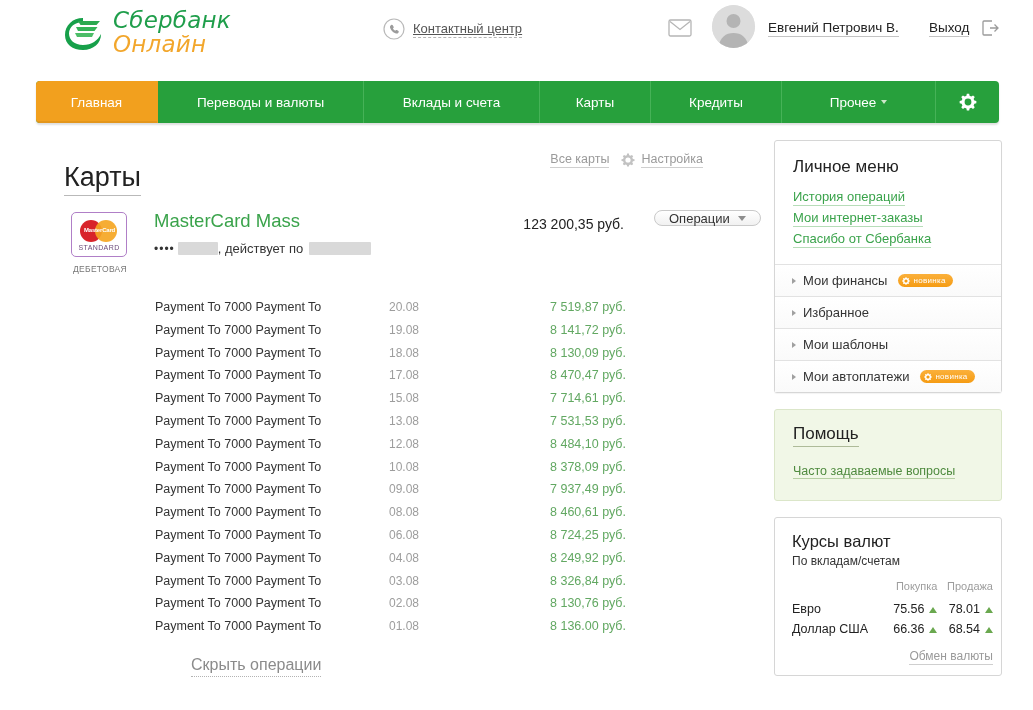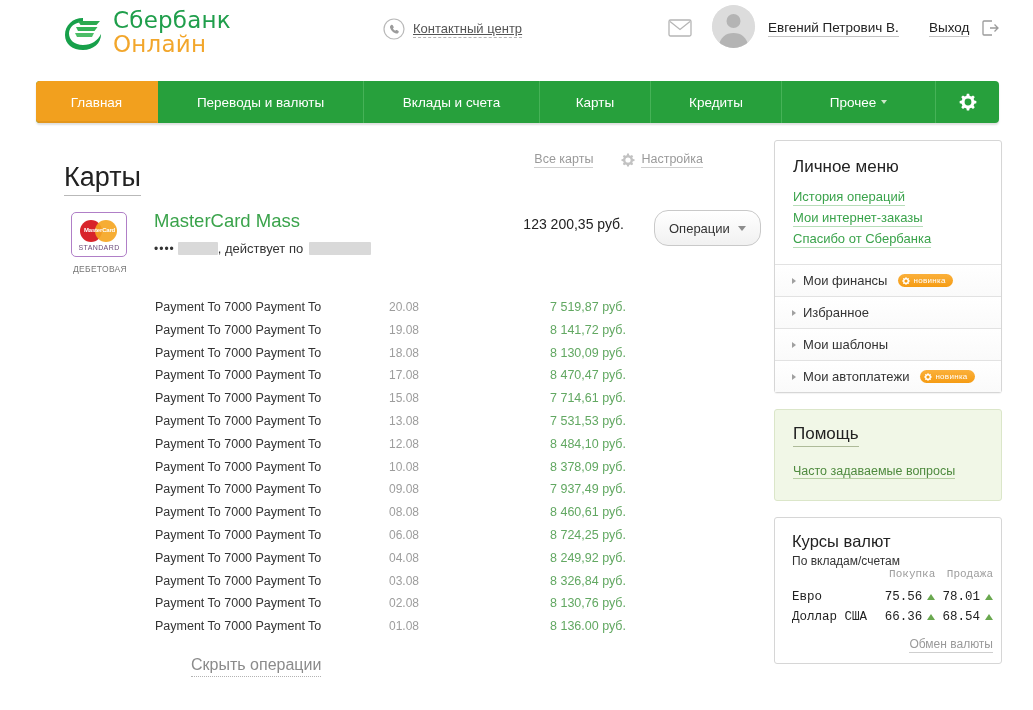--- a/index.html
+++ b/index.html
@@ -16,21 +16,21 @@
   
   .header {
     position: absolute; left:0; top:0; width:1033px; height:62px;
     background:#fff;
   }
   .logo-wrap {
     position:absolute; left:62px; top:8px;
     display:flex; align-items:center; gap:9px;
   }
   .logo-mark { width:42px; height:42px; flex:none; }
-  .logo-text { line-height:1.05; }
+  .logo-text { line-height:1.05;font-style:italic; }
   .logo-text .l1 {
     font-size:23px; color:#1f9e4b; letter-spacing:.2px;
     font-family:"DejaVu Sans", sans-serif;
   }
   .logo-text .l2 {
     font-size:23px; color:#f2a62b; letter-spacing:.2px;
     font-family:"DejaVu Sans", sans-serif;
   }
 
   .contact-center {
@@ -95,21 +95,21 @@
 
   
   .page-title {
     position:absolute; left:64px; top:144px;
     font-size:27px; color:#222; font-weight:normal;
     border-bottom:1px solid #b9b9b9; padding-bottom:2px;
     line-height:1.15;
   }
   .title-actions {
     position:absolute; right:330px; top:152px;
-    display:flex; align-items:center; gap:28px;
+    display:flex; align-items:center; gap:12px;
   }
   .ta-link {
     font-size:12.5px; color:#9a9a9a; cursor:pointer;
     border-bottom:1px solid #cfcfcf; padding-bottom:1px;
   }
   .ta-group { display:flex; align-items:center; gap:6px; }
   .ta-gear { width:14px; height:14px; }
 
   
   .card-block { position:absolute; left:64px; top:212px; width:690px; }
@@ -161,21 +161,21 @@
   .redact.r1 { width:40px; }
   .redact.r2 { width:62px; margin-left:6px; }
 
   .card-balance {
     position:absolute; left:400px; top:4px;
     width:160px; text-align:right;
     font-size:14px; color:#222;
   }
   .ops-button {
     position:absolute; left:590px; top:-2px;
-    min-width:104px; height:36px; padding:0 14px;
+    min-width:104px; height:16px; padding:0 14px;
     border:1px solid #c9c9c9; border-radius:14px;
     background:linear-gradient(#ffffff,#f1f1f1);
     display:flex; align-items:center; justify-content:center; gap:8px;
     font-size:13px; color:#333; cursor:pointer;
   }
   .ops-caret {
     border-left:4.5px solid transparent; border-right:4.5px solid transparent;
     border-top:5px solid #8d8d8d;
   }
 
@@ -257,21 +257,21 @@
     display:inline;
   }
 
   .rates-panel {
     margin-top:16px;
     background:#fff; border:1px solid #d6d6d6; border-radius:3px;
     padding:14px 8px 12px 17px;
   }
   .rates-title { font-size:16.5px; color:#222; }
   .rates-sub { font-size:12px; color:#333; margin-top:3px; }
-  .rates-table { width:100%; border-collapse:collapse; margin-top:0;font-family:Liberation Mono, monospace; }
+  .rates-table { width:100%; border-collapse:collapse; margin-top:12px; }
   .rates-table th {
     font-size:11px; color:#9d9d9d; font-weight:normal;
     text-align:right; padding:0 0 7px 0;
   }
   .rates-table th.cur { text-align:left; }
   .rates-table td {
     font-size:12.5px; color:#222; padding:3px 0; text-align:right;
     white-space:nowrap;
   }
   .rates-table td.cur { text-align:left; }

